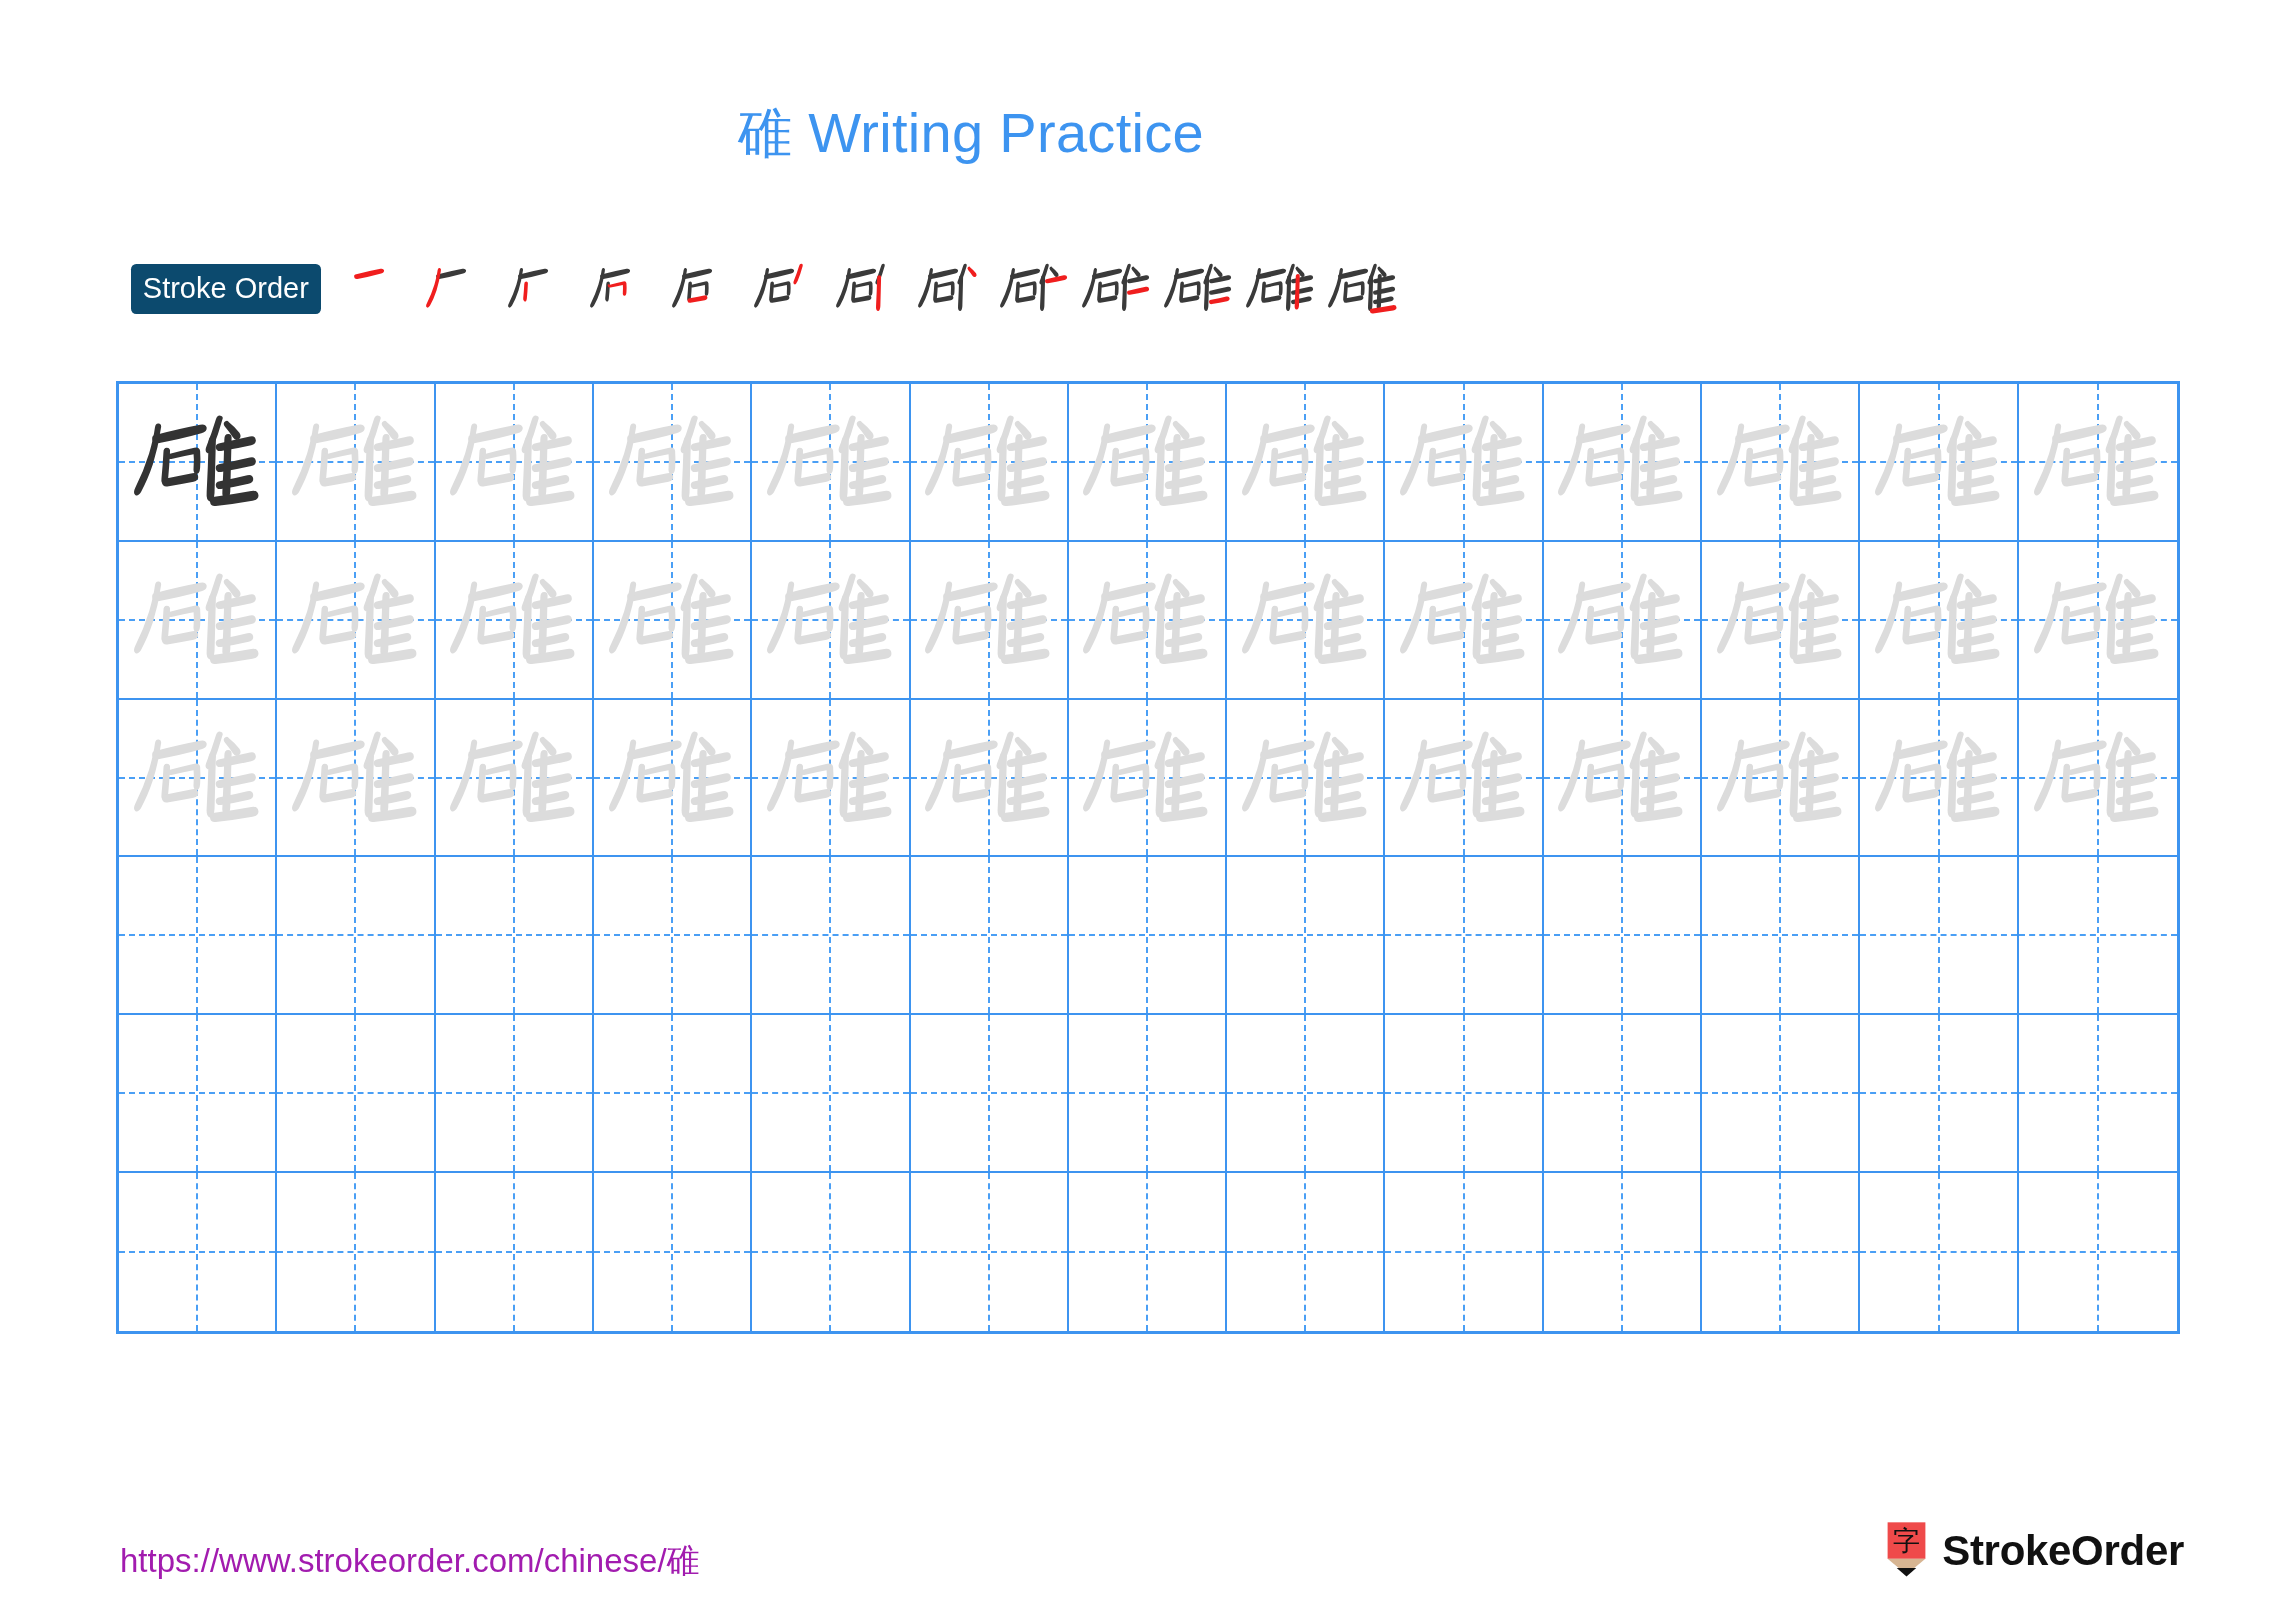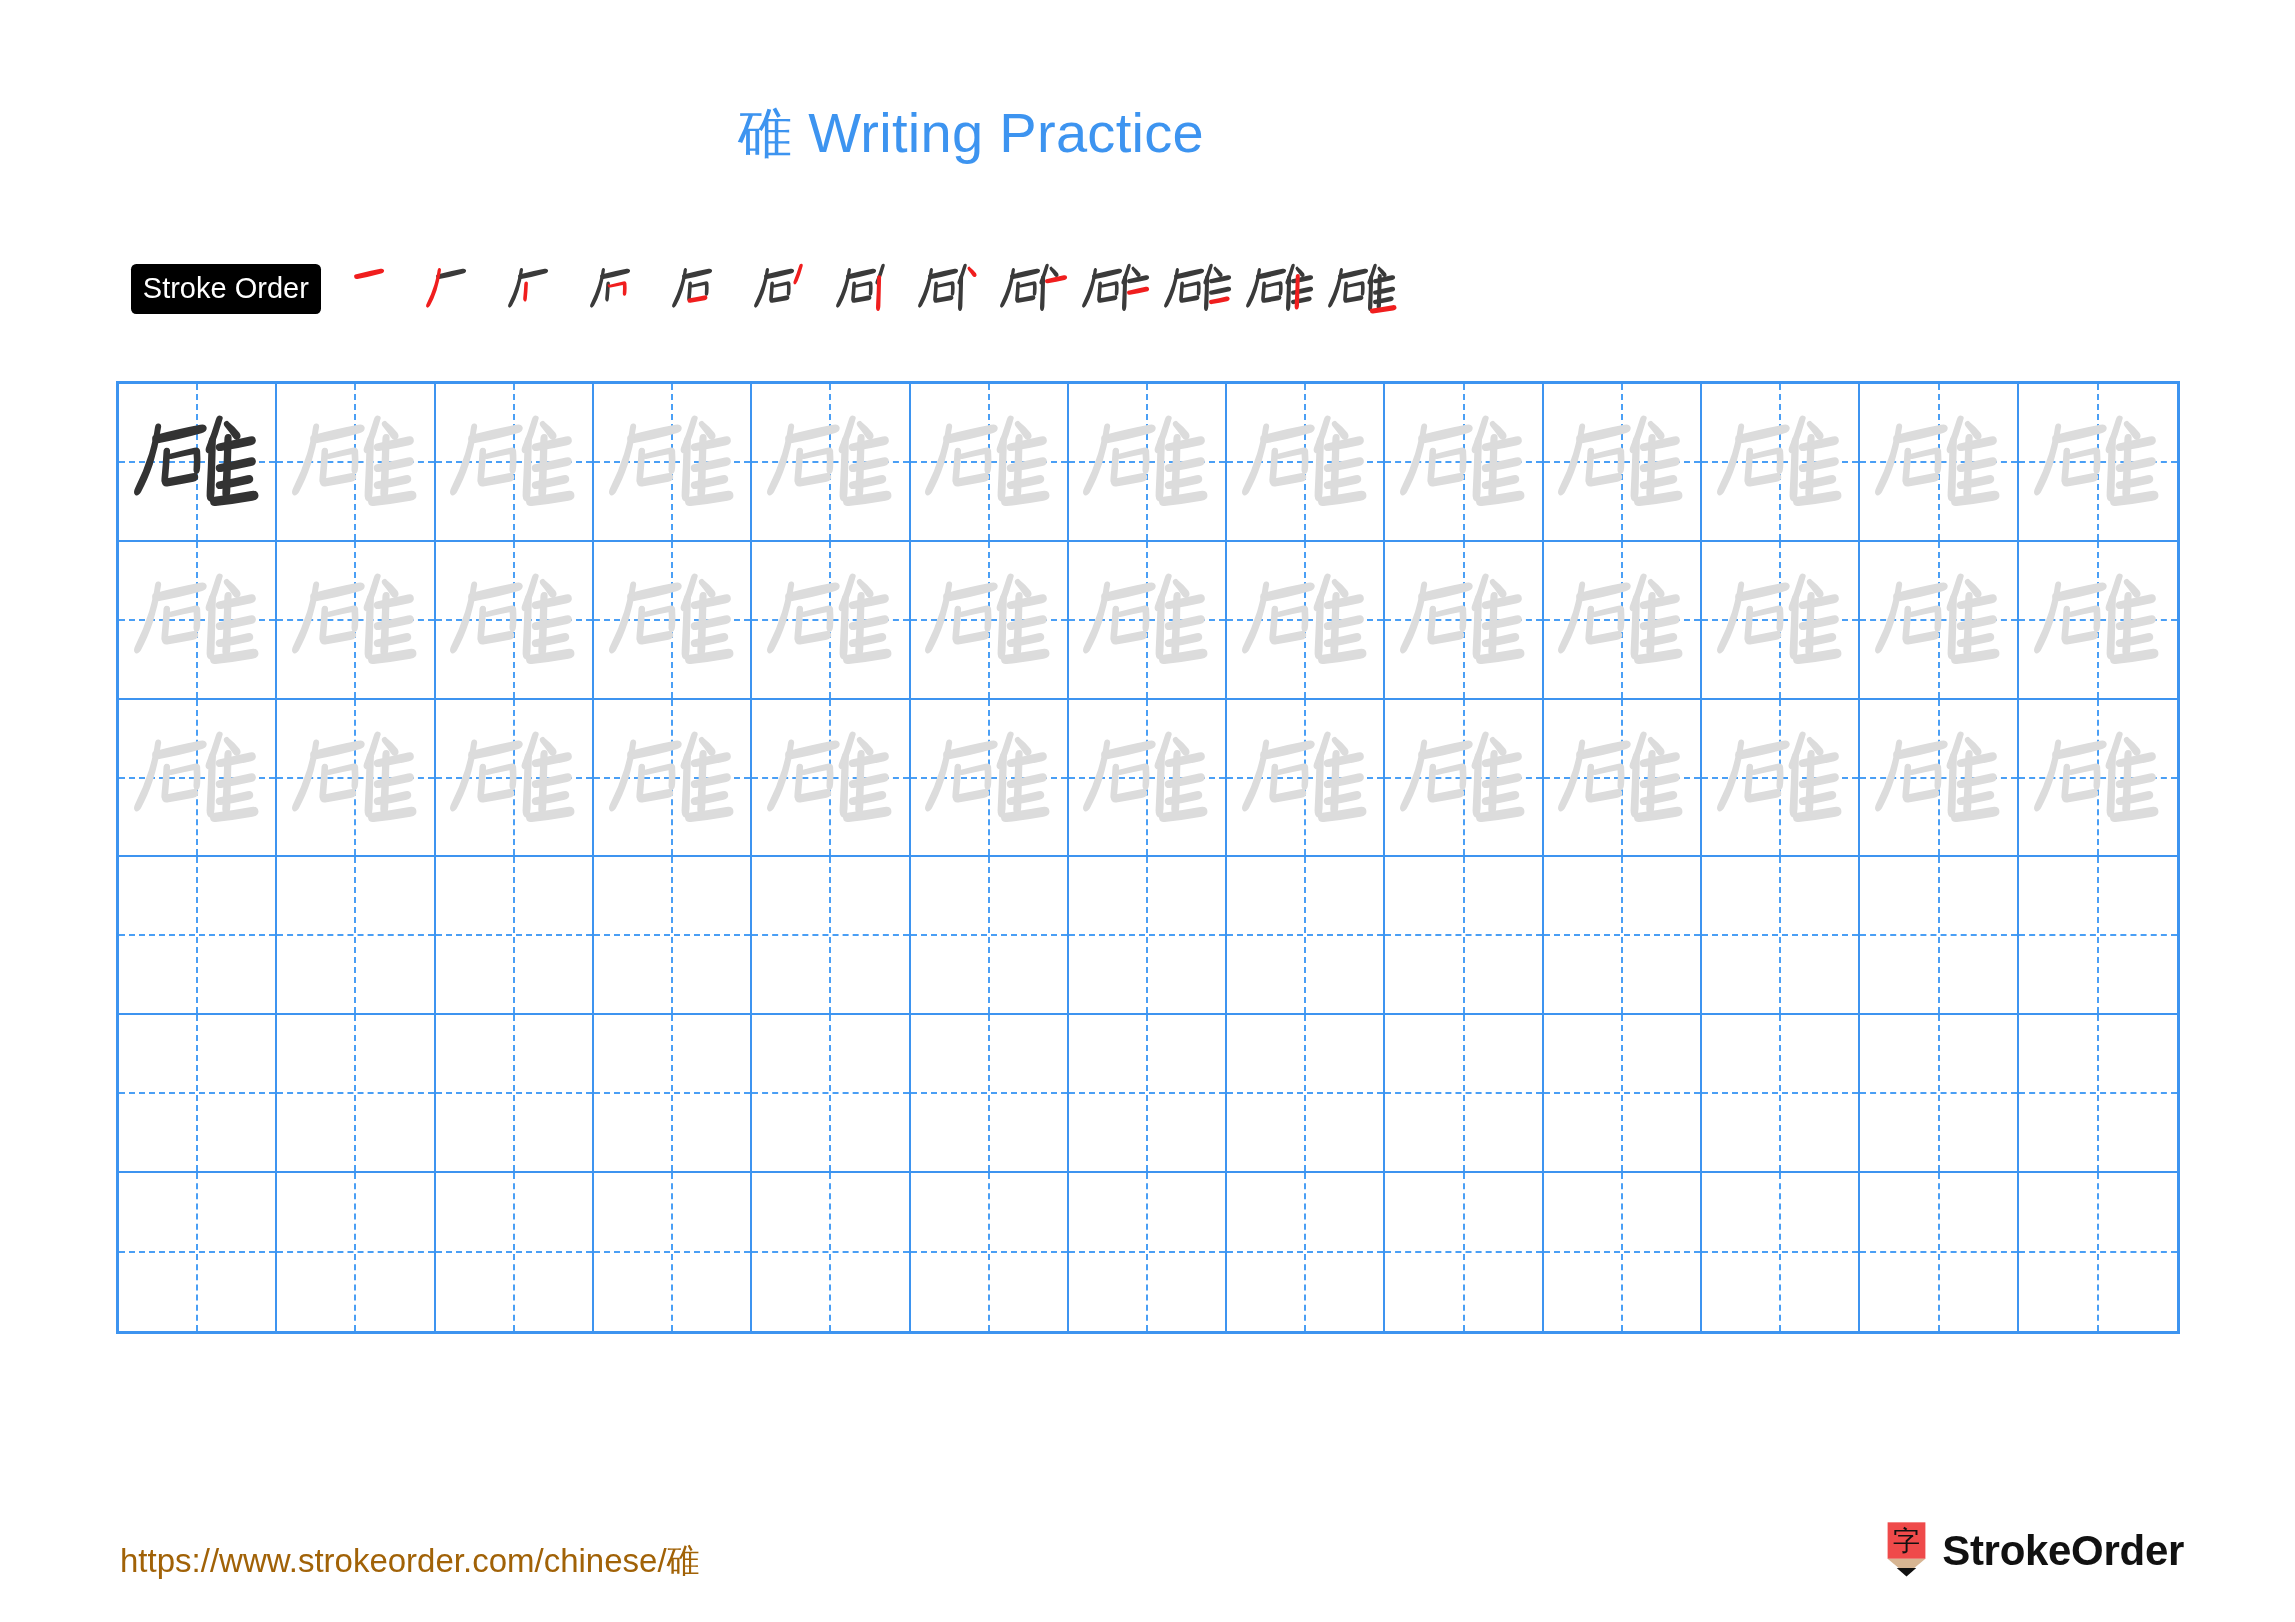--- a/index.html
+++ b/index.html
@@ -41,21 +41,21 @@
   .stroke-row {
     position: absolute;
     top: 253px;
     left: 131px;
     height: 72px;
     display: flex;
     align-items: center;
   }
 
   .stroke-badge {
-    background: #000000;
+    background: #0c4a6e;
     color: #ffffff;
     font-size: 29px;
     line-height: 1;
     padding: 9.2px 11.8px 11px 11.8px;
     border-radius: 5.2px;
     white-space: nowrap;
     margin-right: 17px;
     font-weight: 400;
   }
 
@@ -145,21 +145,21 @@
     z-index: 2;
   }
   .cell .glyph svg { width: 131px; height: 131px; display: block; }
 
   
   .footer-url {
     position: absolute;
     left: 120px;
     top: 1539px;
     font-size: 33px;
-    color: #a16207;
+    color: #a21caf;
     white-space: nowrap;
   }
 
   .brand {
     position: absolute;
     right: 111px;
     top: 1522px;
     display: flex;
     align-items: center;
     gap: 14.4px;

